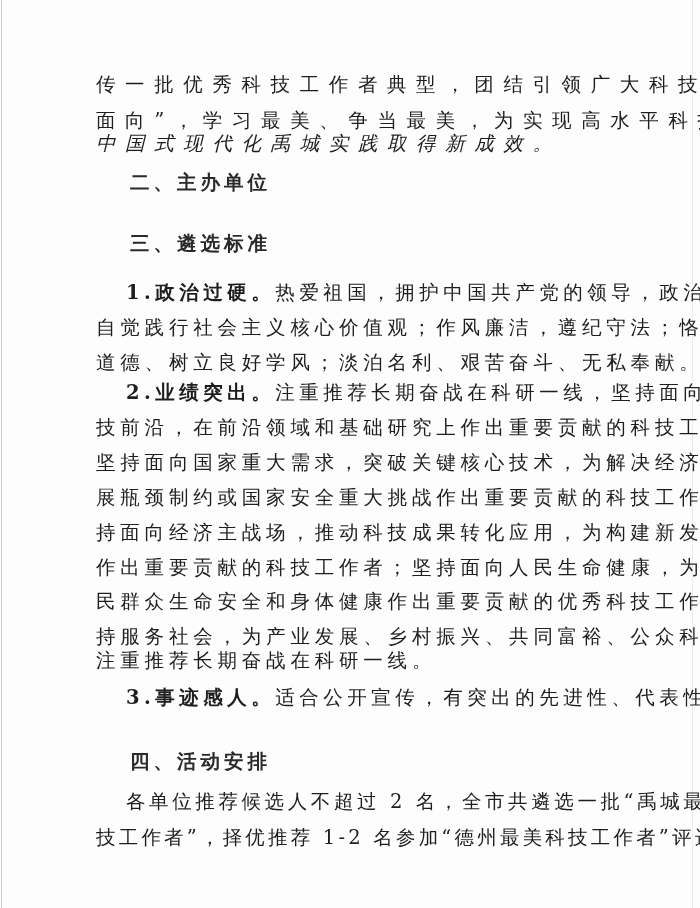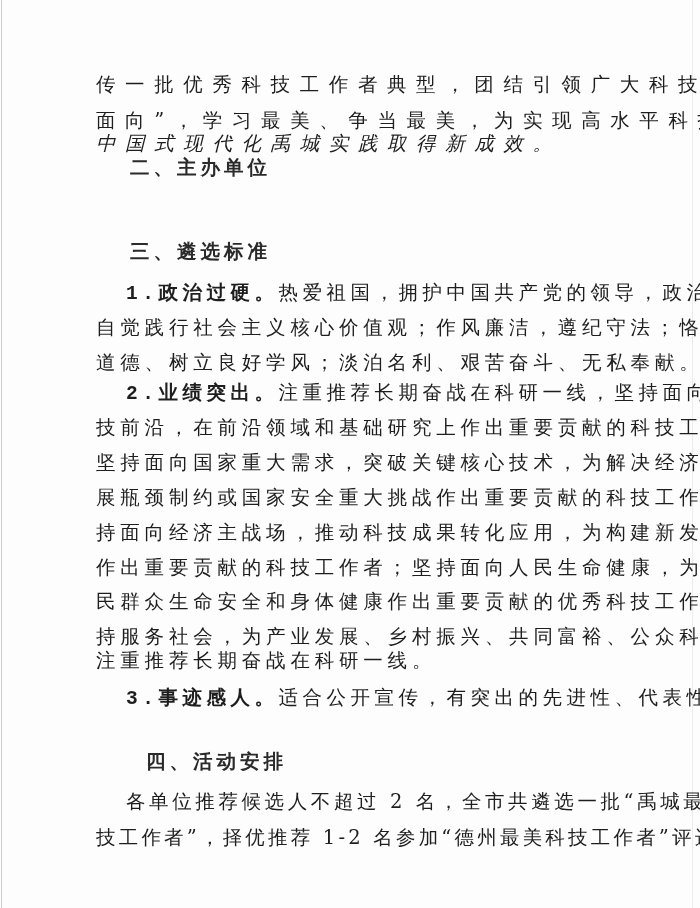--- a/index.html
+++ b/index.html
@@ -11,36 +11,36 @@
   .edge-left { position: absolute; left: 1px; top: 0; width: 1px; height: 908px; background: #cfcfcf; }
   .edge-right { position: absolute; left: 692px; top: 0; width: 1px; height: 908px; background: #ececec; }
   .line {
     position: absolute; left: 96px; width: 520px;
     font-family: "DejaVu Serif", "Liberation Serif", serif;
     font-size: 19.5px; line-height: 24px; color: #1e1e1e;
     white-space: nowrap; letter-spacing: 9.6px;
   }
   .indent { left: 126px; }
   .heading { left: 130px; font-family: "DejaVu Sans", "Liberation Sans", sans-serif; font-weight: bold; letter-spacing: 4px; color: #2a2a2a; }
-  .bold-lead { font-weight: bold; font-family: Liberation Mono, monospace; }
+  .bold-lead { font-weight: bold; }
 </style>
 </head>
 <body>
 
 <div class="page">
   <div class="edge-left"></div>
   <div class="edge-right"></div>
 
   <div class="line" style="top:73px;">传一批优秀科技工作者典型，团结引领广大科技工作者坚持“四个</div>
   <div class="line" style="top:109px;">面向”，学习最美、争当最美，为实现高水平科技自立自强，推动</div>
   <div class="line" style="top:132px;font-style:italic;">中国式现代化禹城实践取得新成效。</div>
 
-  <div class="line heading" style="top:156px;">二、主办单位</div>
+  <div class="line heading" style="top:171px;">二、主办单位</div>
 
-  <div class="line heading" style="top:240px;">三、遴选标准</div>
+  <div class="line heading" style="top:232px;">三、遴选标准</div>
 
   <div class="line indent" style="top:281px; letter-spacing:4.5px;">
     <span class="bold-lead">1.政治过硬。</span><span>热爱祖国，拥护中国共产党的领导，政治坚定，</span>
   </div>
   <div class="line" style="top:316px; letter-spacing:4.8px;">自觉践行社会主义核心价值观；作风廉洁，遵纪守法；恪守科学</div>
   <div class="line" style="top:351px; letter-spacing:4.8px;">道德、树立良好学风；淡泊名利、艰苦奋斗、无私奉献。</div>
 
   <div class="line indent" style="top:381px; letter-spacing:4.5px;">
     <span class="bold-lead">2.业绩突出。</span><span>注重推荐长期奋战在科研一线，坚持面向世界科</span>
   </div>
@@ -50,16 +50,16 @@
   <div class="line" style="top:521px; letter-spacing:4.8px;">持面向经济主战场，推动科技成果转化应用，为构建新发展格局</div>
   <div class="line" style="top:556px; letter-spacing:4.8px;">作出重要贡献的科技工作者；坚持面向人民生命健康，为保护人</div>
   <div class="line" style="top:590px; letter-spacing:4.8px;">民群众生命安全和身体健康作出重要贡献的优秀科技工作者；坚</div>
   <div class="line" style="top:625px; letter-spacing:4.8px;">持服务社会，为产业发展、乡村振兴、共同富裕、公众科学素质</div>
   <div class="line" style="top:649px; letter-spacing:4.8px;">注重推荐长期奋战在科研一线。</div>
 
   <div class="line indent" style="top:686px; letter-spacing:4.5px;">
     <span class="bold-lead">3.事迹感人。</span><span>适合公开宣传，有突出的先进性、代表性和影</span>
   </div>
 
-  <div class="line heading" style="top:750px;margin-left:16px;">四、活动安排</div>
+  <div class="line heading" style="top:750px;">四、活动安排</div>
   <div class="line indent" style="top:790px; letter-spacing:3.6px;">各单位推荐候选人不超过 2 名，全市共遴选一批“禹城最美科</div>
   <div class="line" style="top:826px; letter-spacing:3.2px;">技工作者”，择优推荐 1-2 名参加“德州最美科技工作者”评选。</div>
 </div>
 
 </body></html>

